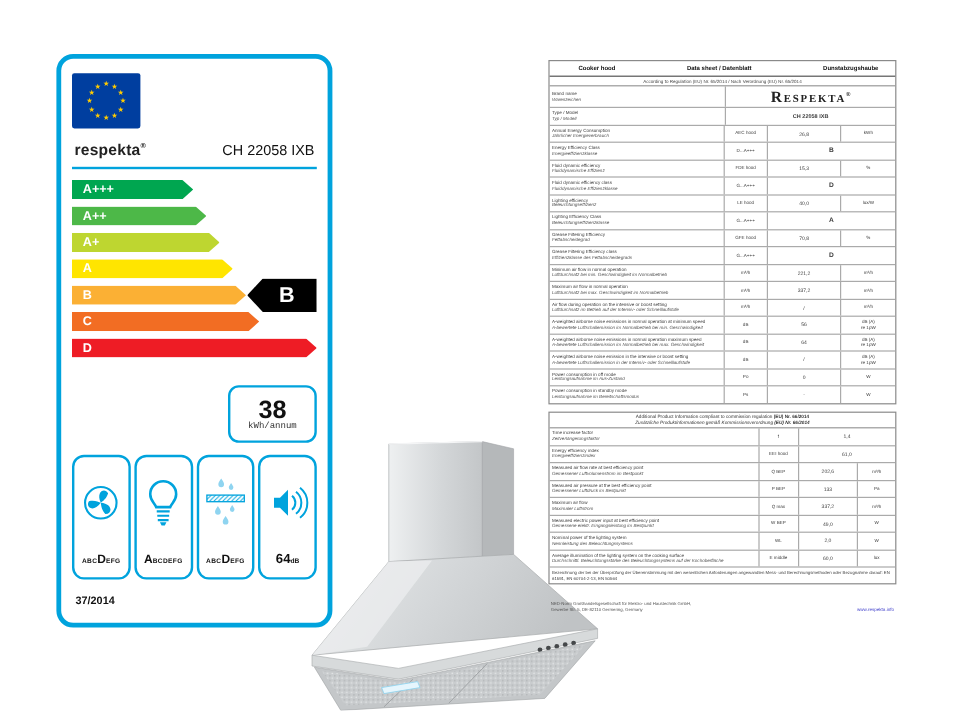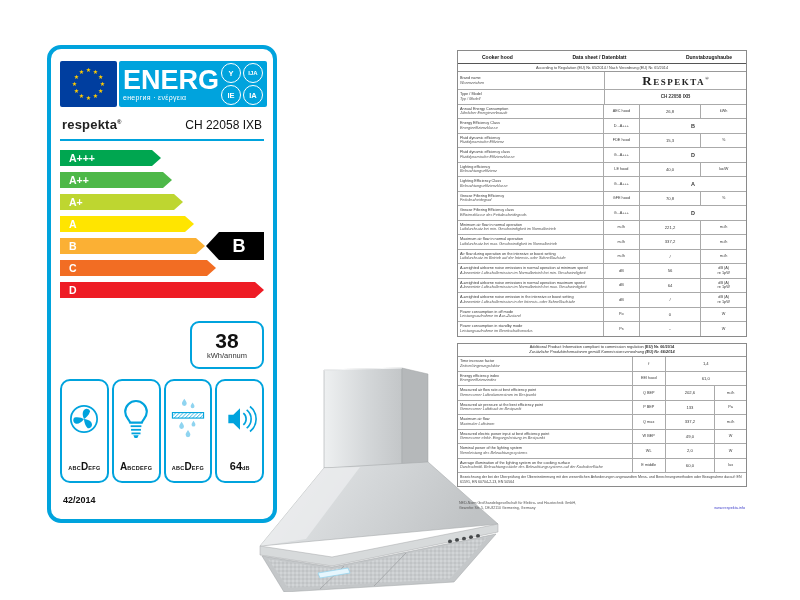--- a/index.html
+++ b/index.html
@@ -38,21 +38,21 @@
   .scale-wrap .scale-row:nth-of-type(5) .bar{width:134px;}
   .scale-wrap .scale-row:nth-of-type(6) .bar{width:145px;}
   .scale-wrap .scale-row:nth-of-type(7) .bar{width:156px;}
   .rating-arrow{position:absolute;right:0;top:82px;width:58px;height:28px;background:#000;color:#fff;
     display:flex;align-items:center;justify-content:center;font-weight:bold;font-size:18px;
     clip-path:polygon(0 50%, 13px 0, 100% 0, 100% 100%, 13px 100%);padding-left:8px;box-sizing:border-box;}
 
   .energy-box{position:absolute;right:9px;top:272px;width:74px;height:48px;border:2.5px solid #00a3dd;
     border-radius:9px;display:flex;flex-direction:column;align-items:center;justify-content:center;box-sizing:border-box;}
   .energy-value{font-size:21px;font-weight:bold;color:#111;line-height:21px;}
-  .energy-unit{font-size:7.5px;color:#333;}
+  .energy-unit{font-size:7.5px;color:#333;font-family:Liberation Mono, monospace;}
 
   .picto-row{position:absolute;left:9px;right:9px;top:330px;display:flex;gap:3px;}
   .picto-box{flex:1;height:104px;border:2.5px solid #00a3dd;border-radius:10px;box-sizing:border-box;
     display:flex;flex-direction:column;align-items:center;justify-content:flex-end;padding-bottom:7px;}
   .picto-icon{flex:1;display:flex;align-items:center;justify-content:center;width:100%;}
   .grades-line{white-space:nowrap;color:#111;}
   .g-pre,.g-post{font-size:5.5px;font-weight:bold;letter-spacing:.3px;}
   .g-big{font-size:10px;font-weight:bold;}
   .db-val{font-size:11px;font-weight:bold;}
   .db-unit{font-size:5.5px;font-weight:bold;}
@@ -118,32 +118,20 @@
                 <text x="35.5" y="37.1">★</text>
               <text x="28.5" y="39">★</text>
                 <text x="21.5" y="37.1">★</text>
                 <text x="16.4" y="32">★</text>
               <text x="14.5" y="25">★</text>
                 <text x="16.4" y="18">★</text>
                 <text x="21.5" y="12.9">★</text>
             </g>
           </svg>
         </div>
-        <div class="energ-block">
-          <div class="energ-texts">
-            <div class="energ-word">ENERG</div>
-            <div class="energ-langs">енергия · ενέργεια</div>
-          </div>
-          <div class="bubble-grid">
-            <div class="bubble">Y</div>
-            <div class="bubble small">IJA</div>
-            <div class="bubble">IE</div>
-            <div class="bubble">IA</div>
-          </div>
-        </div>
       </div>
 
       <div class="brand-row">
         <div class="brand-name"><span>respekta</span><sup>®</sup></div>
         <div class="model-name">CH 22058 IXB</div>
       </div>
       <div class="lab-divider"></div>
 
       <div class="scale-wrap">
 
@@ -254,21 +242,21 @@
               <polygon points="6,19 12,19 20,11 20,37 12,29 6,29" fill="#00a3dd"></polygon>
               <path d="M24 17 a9 9 0 0 1 0 14" fill="none" stroke="#00a3dd" stroke-width="2"></path>
               <path d="M28 13 a14 14 0 0 1 0 22" fill="none" stroke="#00a3dd" stroke-width="2"></path>
               <path d="M32 9 a19 19 0 0 1 0 30" fill="none" stroke="#00a3dd" stroke-width="2"></path>
             </svg>
           </div>
           <div class="grades-line"><span class="db-val">64</span><span class="db-unit">dB</span></div>
         </div>
       </div>
 
-      <div class="reg-number">42/2014</div>
+      <div class="reg-number">37/2014</div>
     </div>
   </section>
 
   <div class="hood-wrap">
     <svg width="256" height="232" viewBox="0 0 256 232">
       <defs>
         <linearGradient id="gChim" x1="0" y1="0" x2="1" y2="0">
           <stop offset="0" stop-color="#eef0f1"></stop>
             <stop offset="0.55" stop-color="#d4d7d9"></stop>
             <stop offset="1" stop-color="#c3c6c8"></stop>

